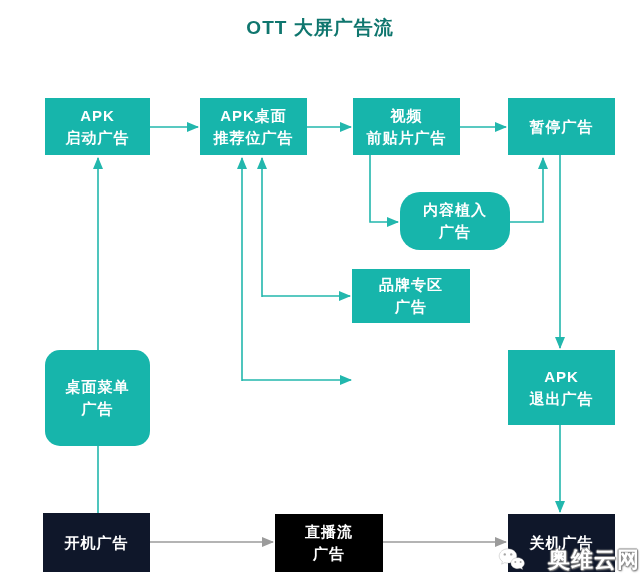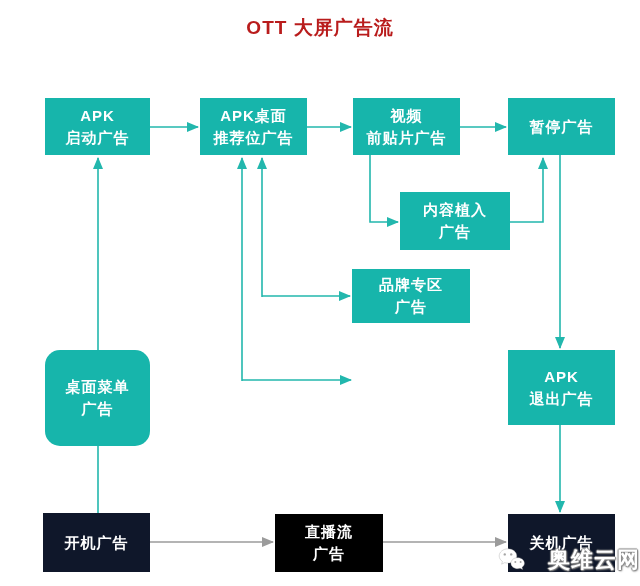--- a/index.html
+++ b/index.html
@@ -1,20 +1,20 @@
 <!DOCTYPE html>
 <html><head>
 <meta charset="utf-8">
 <style>
   html,body{margin:0;padding:0;background:#ffffff;}
   body{width:640px;height:586px;position:relative;overflow:hidden;
        font-family:"Liberation Sans","DejaVu Sans",sans-serif;}
   .stage{position:absolute;inset:0;width:640px;height:586px;}
   .title{position:absolute;top:15px;left:0;width:640px;text-align:center;
-         font-size:19px;font-weight:bold;color:#b91c1c;letter-spacing:1px;}
+         font-size:19px;font-weight:bold;color:#0f766e;letter-spacing:1px;}
   .node{position:absolute;display:flex;align-items:center;justify-content:center;
         text-align:center;color:#ffffff;font-weight:bold;font-size:15px;
         line-height:22px;white-space:pre-line;letter-spacing:1px;}
   .teal{background:#17b5ab;}
   .orange{background:#0f172a;}
   .gray{background:#000000;}
   svg.wires{position:absolute;left:0;top:0;pointer-events:none;}
   .watermark{position:absolute;left:498px;top:536px;width:142px;height:48px;
              display:flex;align-items:center;gap:21px;}
   .wm-text{font-size:22px;font-weight:bold;color:#ffffff;letter-spacing:1px;
@@ -69,21 +69,21 @@
     </g>
   </svg>
 
   <div class="node teal" style="left:45px;  top:98px;  width:105px; height:57px;">APK
 启动广告</div>
   <div class="node teal" style="left:353px; top:98px;  width:107px; height:57px;">视频
 前贴片广告</div>
   <div class="node teal" style="left:200px; top:98px;  width:107px; height:57px;">APK桌面
 推荐位广告</div>
   <div class="node teal" style="left:508px; top:98px;  width:107px; height:57px;">暂停广告</div>
-  <div class="node teal" style="left:400px; top:192px; width:110px; height:58px;">内容植入
+  <div class="node teal" style="left:400px; top:192px; width:110px; height:58px;border-radius:20px;">内容植入
 广告</div>
   <div class="node teal" style="left:352px; top:269px; width:118px; height:54px;font-family:Liberation Serif, serif;">品牌专区
 广告</div>
   <div class="node teal" style="left:45px;  top:350px; width:105px; height:96px;border-radius:15px;">桌面菜单
 广告</div>
   <div class="node teal" style="left:508px; top:350px; width:107px; height:75px;">APK
 退出广告</div>
   <div class="node orange" style="left:43px;  top:513px; width:107px; height:59px;">开机广告</div>
   <div class="node gray" style="left:275px; top:514px; width:108px; height:58px;">直播流
 广告</div>

